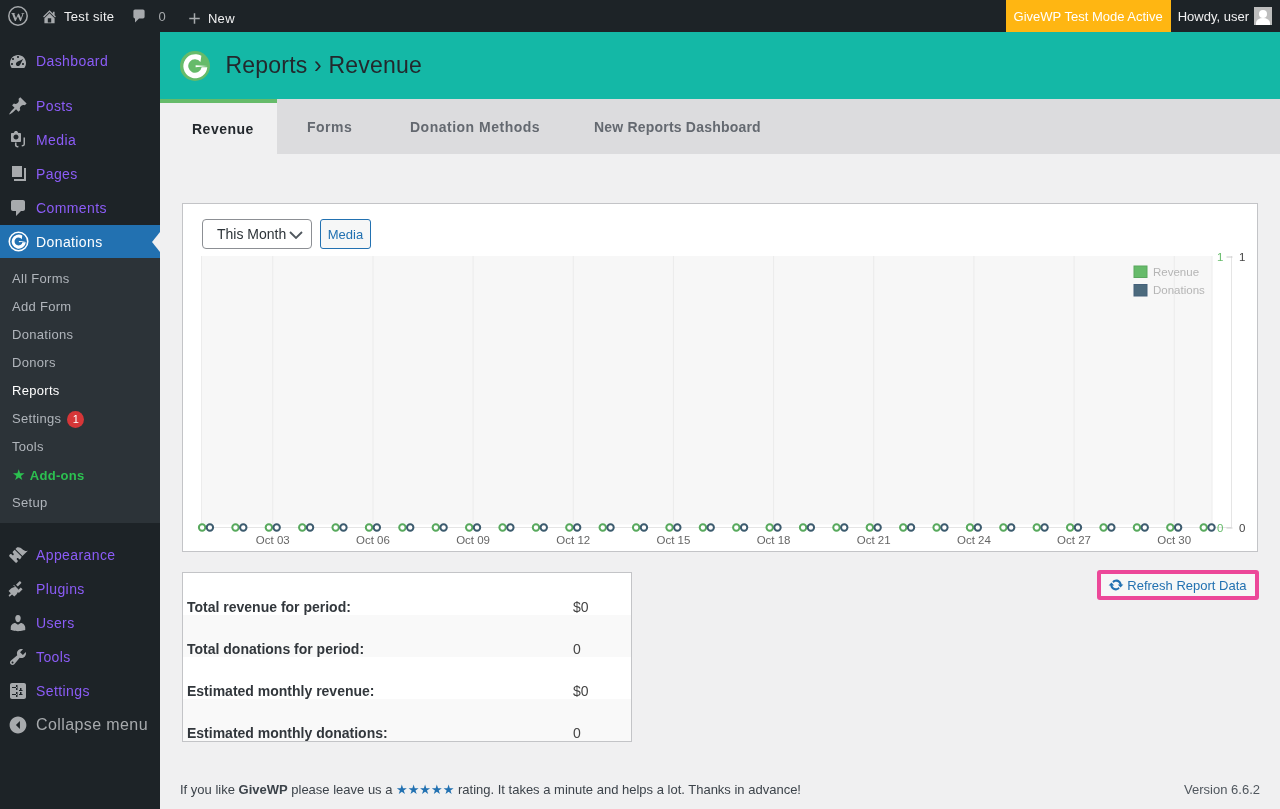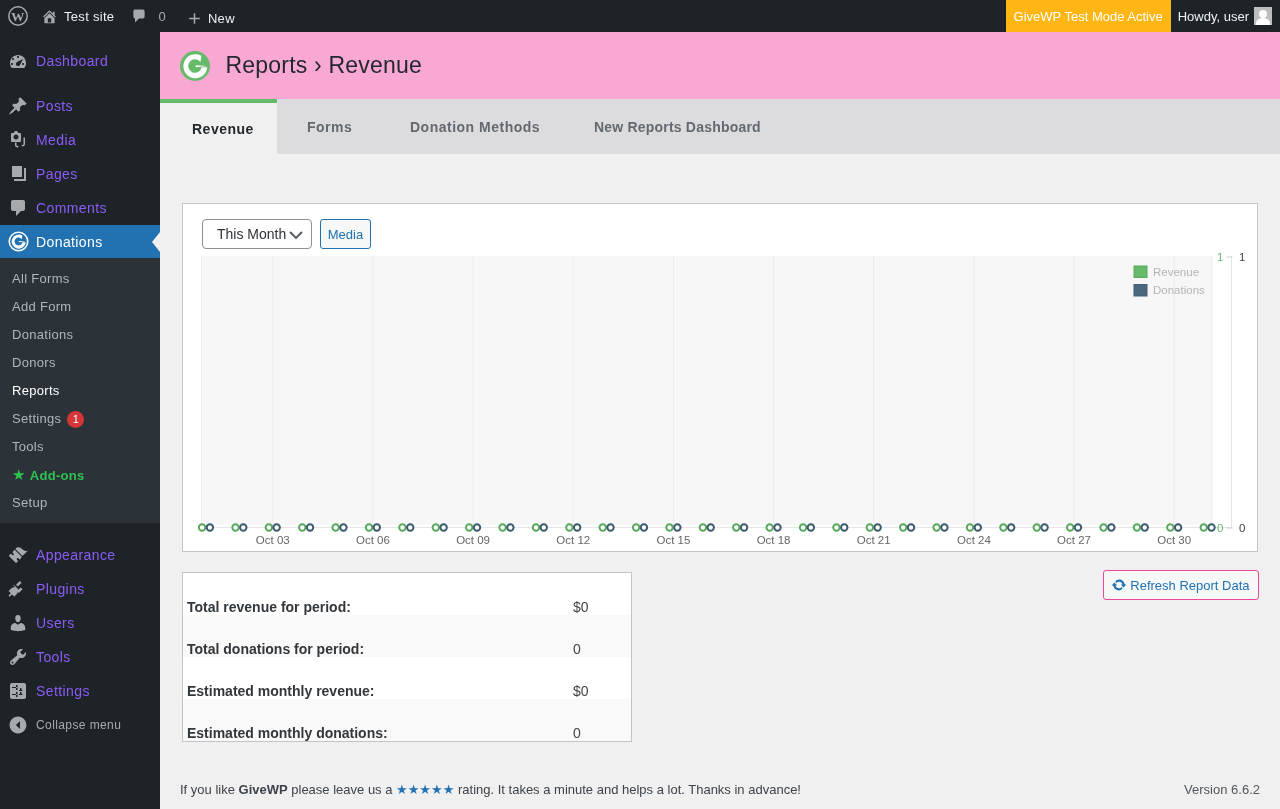--- a/index.html
+++ b/index.html
@@ -26,25 +26,25 @@
 .menu-sep { height:11px; }
 #mi-donations { background:#2271b1; color:#fff; height:33px; }
 #mi-donations .micon svg { fill:#fff; }
 #mi-donations:after { content:""; position:absolute; right:0; top:50%; margin-top:-10px; border:10px solid transparent; border-right:8px solid #f0f0f1; }
 #submenu { background:#2c3338; padding:7px 0 6px 0; }
 .sub-item { height:28px; line-height:28px; padding-left:12px; color:#b0b5bb; font-size:13px; letter-spacing:0.3px; }
 .sub-item.current { color:#fff; font-weight:normal; }
 .badge { display:inline-block; min-width:17px; height:17px; border-radius:9px; background:#d63638; color:#fff; font-size:11px; line-height:17px; text-align:center; margin-left:6px; vertical-align:middle; font-weight:normal; }
 .addons { color:#2cc150; font-weight:bold; }
 .addons .star { font-size:15px; margin-right:4px; font-weight:normal;}
-#collapse { color:#a7aaad; font-size:12px; }
+#collapse { color:#a7aaad; font-size:16px; }
 
 
 #content { position:absolute; left:160px; top:32px; width:1120px; }
-#pagehead { background:#f9a8d4; height:67px; display:flex; align-items:center; padding-left:20px; }
+#pagehead { background:#14b8a6; height:67px; display:flex; align-items:center; padding-left:20px; }
 #gwlogo { width:30px; height:30px; margin-right:15.5px; }
 #pagehead h1 { font-size:23px; font-weight:normal; color:#23282d; letter-spacing:0.2px; font-family:"Liberation Sans", sans-serif; }
 #tabsbar { background:#dcdcde; height:55px; display:flex; }
 .tab { font-size:14px; font-weight:bold; color:#646970; display:flex; align-items:center; letter-spacing:0.5px; }
 .tab.active { background:#f0f0f1; color:#23282d; border-top:4px solid #66bb6a; }
 
 #main { padding:49px 22px 0 22px; position:relative; }
 
 .card { background:#fff; border:1px solid #c3c4c7; }
 #chartcard { width:1076px; height:349px; position:relative; }
@@ -52,21 +52,21 @@
 #monthsel { width:110px; height:30px; border:1px solid #8c8f94; border-radius:4px; background:#fff; font-size:14px; color:#2c3338; display:flex; align-items:center; padding-left:14px; position:relative; }
 #monthsel svg { position:absolute; right:8px; top:11px; }
 #filterbtn { margin-left:8px; width:51px; height:30px; border:1px solid #2271b1; border-radius:3px; background:#f6f7f7; color:#2271b1; font-size:13px; display:flex; align-items:center; justify-content:center; }
 
 #tablecard { margin-top:19.5px; width:450px; }
 .trow { height:42px; display:flex; align-items:flex-end; padding-left:4px; }
 .trow.alt { background:#f9f9f9; }
 .trow .lbl { font-weight:bold; color:#32373c; font-size:14px; width:386px; }
 .trow .val { color:#444; font-size:14px; }
 
-#refreshbtn { position:absolute; right:21.5px; top:416px; height:30px; border:1px solid #ec4899; border-radius:3px; background:#f6f7f7; color:#2271b1; font-size:13px; display:flex; align-items:center; padding:0 8px 0 7px; }
+#refreshbtn { position:absolute; right:21.5px; top:416px; height:30px; border:4px solid #ec4899; border-radius:3px; background:#f6f7f7; color:#2271b1; font-size:13px; display:flex; align-items:center; padding:0 8px 0 7px; }
 #refreshbtn svg { margin-right:3px; }
 
 #footer { position:absolute; left:160px; top:775px; width:1120px; padding:7px 20px; font-size:13px; color:#3c434a; }
 #footer .stars { color:#2271b1; }
 #version { position:absolute; right:20px; top:7px; color:#50575e;text-align:center; }
 </style>
 </head>
 <body>
 
 <div id="adminbar">

